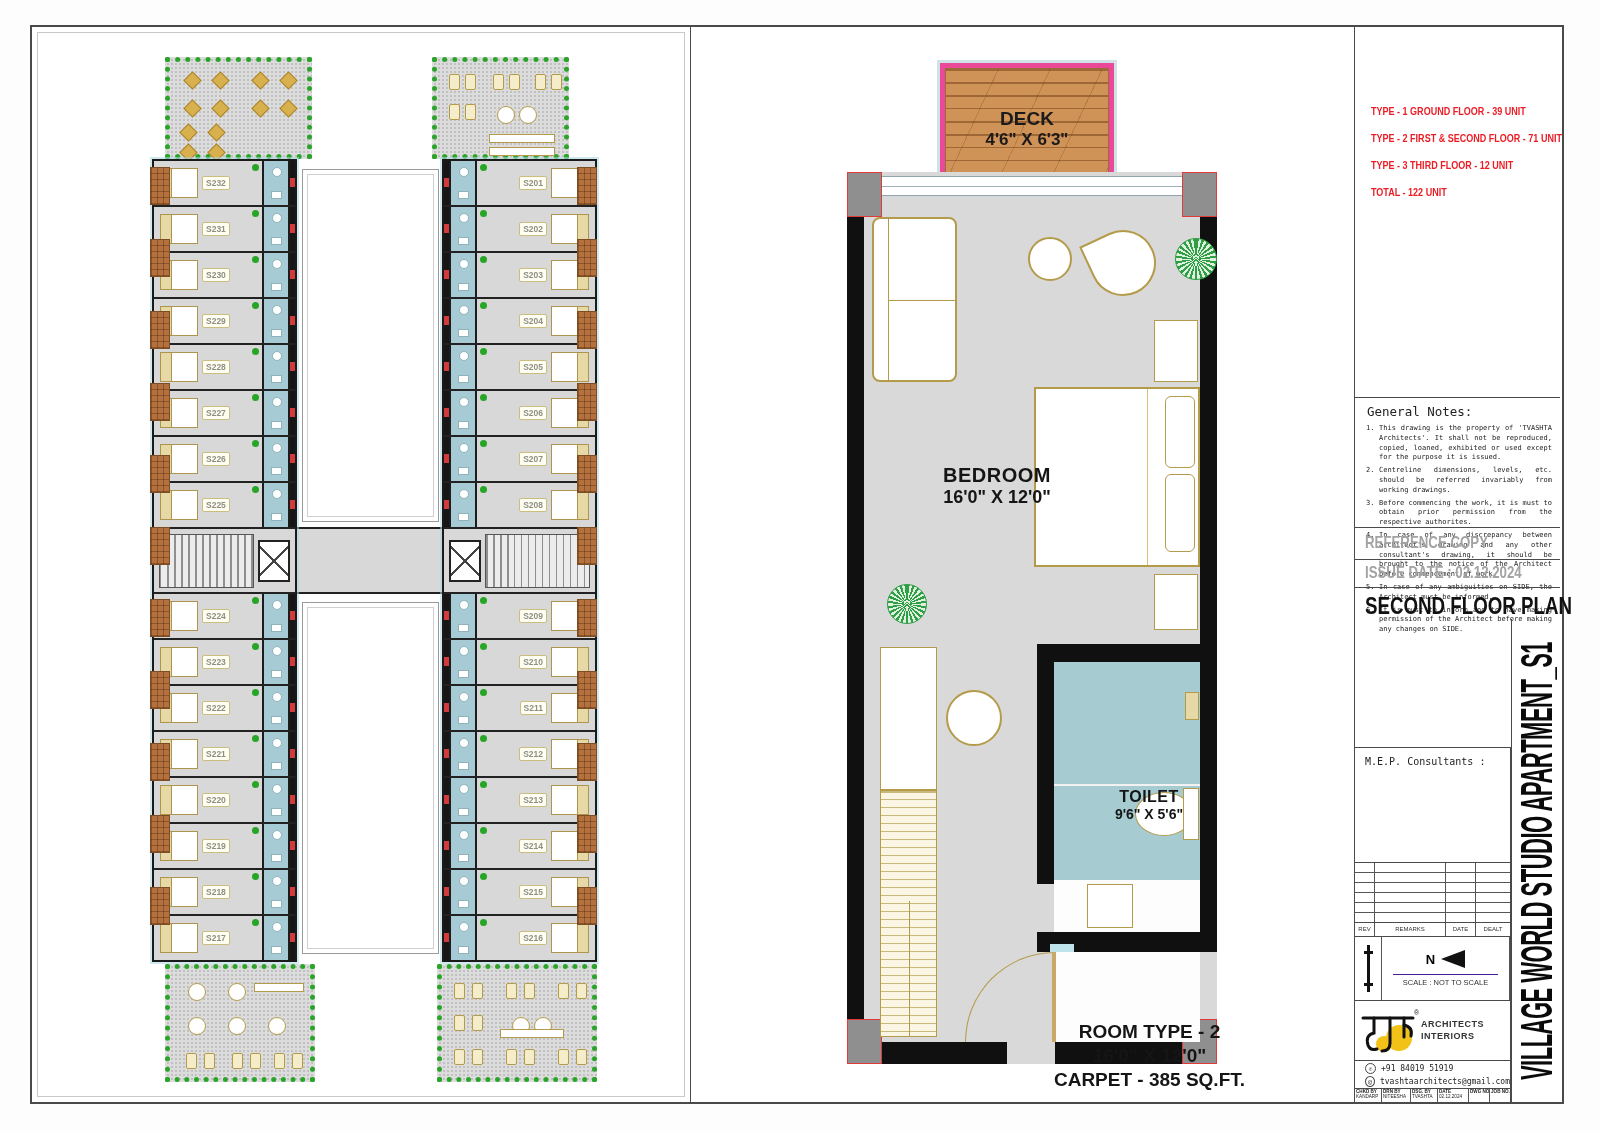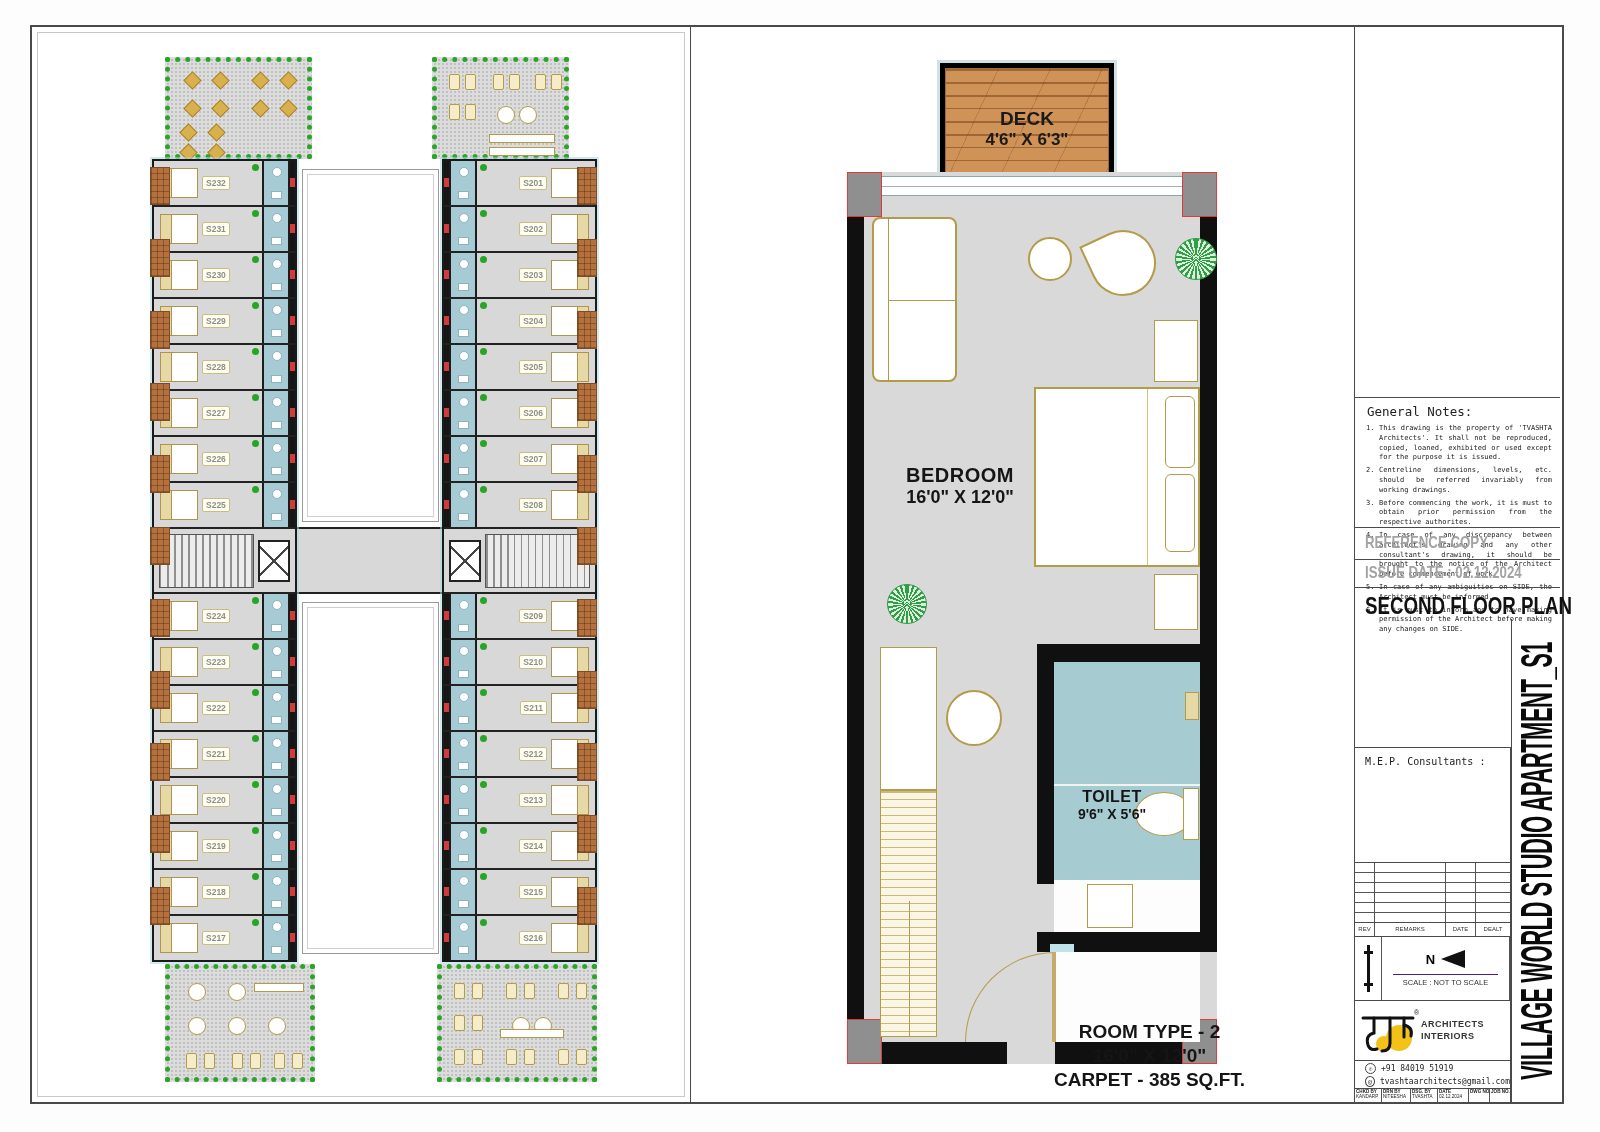--- a/index.html
+++ b/index.html
@@ -42,33 +42,33 @@
   .stairs{flex:1;height:52px;background:repeating-linear-gradient(90deg,#8f8f8f 0 1.5px,#ececec 1.5px 7px);border:1px solid #555;}
   .lift{width:32px;height:42px;border:2px solid #222;box-sizing:border-box;background:
     linear-gradient(45deg,transparent calc(50% - 0.8px),#444 calc(50% - 0.8px) calc(50% + 0.8px),transparent calc(50% + 0.8px)),
     linear-gradient(135deg,transparent calc(50% - 0.8px),#444 calc(50% - 0.8px) calc(50% + 0.8px),transparent calc(50% + 0.8px)),#fff;}
   .court{position:absolute;background:#fff;border:1.5px solid #9a9a9a;}
   .court>div{position:absolute;inset:4px;border:1px solid #cfcfcf;}
   .crossbar{position:absolute;background:#d8d8d8;border-top:2px solid #222;border-bottom:2px solid #222;box-sizing:border-box;}
   .deck-cell{position:absolute;width:20px;height:38px;background-color:#b5713d;border:1px solid #7c4c22;box-sizing:border-box;
     background-image:repeating-linear-gradient(0deg,rgba(60,30,8,.35) 0 1px,transparent 1px 6px),repeating-linear-gradient(90deg,rgba(60,30,8,.35) 0 1px,transparent 1px 6px);}
   
-  #deck-box{position:absolute;left:935px;top:33px;width:180px;height:137px;border:3px solid #cfe3e6;background:#000000;box-sizing:border-box;padding:5px;}
+  #deck-box{position:absolute;left:935px;top:33px;width:180px;height:137px;border:3px solid #cfe3e6;background:#ec4899;box-sizing:border-box;padding:5px;}
   #deck-wood{width:100%;height:100%;box-sizing:border-box;border:1px solid #9c6b3a;background:#cf9257;background-image:repeating-linear-gradient(180deg,rgba(110,60,20,.5) 0 1.5px,transparent 1.5px 13px),repeating-linear-gradient(115deg,rgba(110,60,20,.25) 0 1px,transparent 1px 47px);display:flex;flex-direction:column;align-items:center;justify-content:center;}
   .deck-name{font:700 19px "Liberation Sans",sans-serif;color:#1a1a1a;}
   .deck-dim{font:700 17px "Liberation Sans",sans-serif;color:#1a1a1a;}
   #room{position:absolute;left:845px;top:170px;width:370px;height:892px;background:#d9d9d9;}
   .wall{position:absolute;background:#101010;}
   .col{position:absolute;background:#8f8f8f;border:1.5px solid #e03a3a;box-sizing:border-box;}
   .win{position:absolute;background:#fff;border:1px solid #8fa6ab;box-sizing:border-box;}
   .win::after{content:"";position:absolute;left:2px;right:2px;top:50%;border-top:1px solid #9fb3b8;}
   .furn{position:absolute;background:#fff;border:2px solid #b49b4a;box-sizing:border-box;}
   .circle{border-radius:50%;}
   .plant{position:absolute;border-radius:50%;background:repeating-conic-gradient(#2f9e44 0 8deg,#dff0e1 8deg 16deg);border:1px solid #2f9e44;}
-  .room-label{position:absolute;text-align:center;color:#151515;}
+  .room-label{position:absolute;text-align:center;color:#151515;margin-left:37px;}
   .room-label .nm{font:700 20px "Liberation Sans",sans-serif;letter-spacing:.5px;}
   .room-label .dm{font:700 18px "Liberation Sans",sans-serif;}
   .room-label.sm .nm{font-size:16px;}
   .room-label.sm .dm{font-size:14px;}
   #louver{position:absolute;box-sizing:border-box;border:1px solid #b49b4a;background:repeating-linear-gradient(180deg,#c9b97c 0 1.5px,#fbf6e4 1.5px 8px);}
   #louver::after{content:"";position:absolute;left:50%;top:45%;bottom:0;border-left:1px solid #b49b4a;}
   #door-arc{position:absolute;border-left:1.5px solid #b49b4a;border-top:1.5px solid #b49b4a;border-top-left-radius:100%;box-sizing:border-box;}
   #caption{position:absolute;left:1035px;top:993px;width:225px;text-align:center;font:700 19px/1.25 "Liberation Sans",sans-serif;color:#151515;}
   
   #tblock{position:absolute;left:1322px;top:0;width:206px;height:100%;border-left:1.5px solid #4a4a4a;box-sizing:border-box;background:#fff;}
@@ -591,20 +591,28 @@
     </div>
   </div>
 
   <div id="caption" style="left:1005px;">
         <div class="cap-line">ROOM TYPE - 2</div>
         <div class="cap-line">16'0" X 12'0"</div>
         <div class="cap-line">CARPET - 385 SQ.FT.</div>
       </div>
 
   <div id="tblock">
+    <div class="tsec" style="top:0;height:370px;border-top:none;padding:78px 0 0 16px;">
+      <div>
+            <div class="legend-line">TYPE - 1 GROUND FLOOR - 39 UNIT</div>
+            <div class="legend-line">TYPE - 2 FIRST &amp; SECOND FLOOR - 71 UNIT</div>
+            <div class="legend-line">TYPE - 3 THIRD FLOOR - 12 UNIT</div>
+            <div class="legend-line">TOTAL - 122 UNIT</div>
+          </div>
+    </div>
     <div class="tsec" id="gnotes" style="top:370px;height:130px;">
       <div id="gnotes-title">General Notes:</div>
       <div>
             <div class="gnote" data-n="1">This drawing is the property of 'TVASHTA Architects'. It shall not be reproduced, copied, loaned, exhibited or used except for the purpose it is issued.</div>
             <div class="gnote" data-n="2">Centreline dimensions, levels, etc. should be referred invariably from working drawings.</div>
             <div class="gnote" data-n="3">Before commencing the work, it is must to obtain prior permission from the respective authorites.</div>
             <div class="gnote" data-n="4">In case of any discrepancy between architect's drawing and any other consultant's drawing, it should be brought to the notice of the Architect before commencement of work.</div>
             <div class="gnote" data-n="5">In case of any ambiguities on SIDE, the Architect must be informed.</div>
             <div class="gnote" data-n="6">It is must to inform and to have making permission of the Architect before making any changes on SIDE.</div>
           </div>

